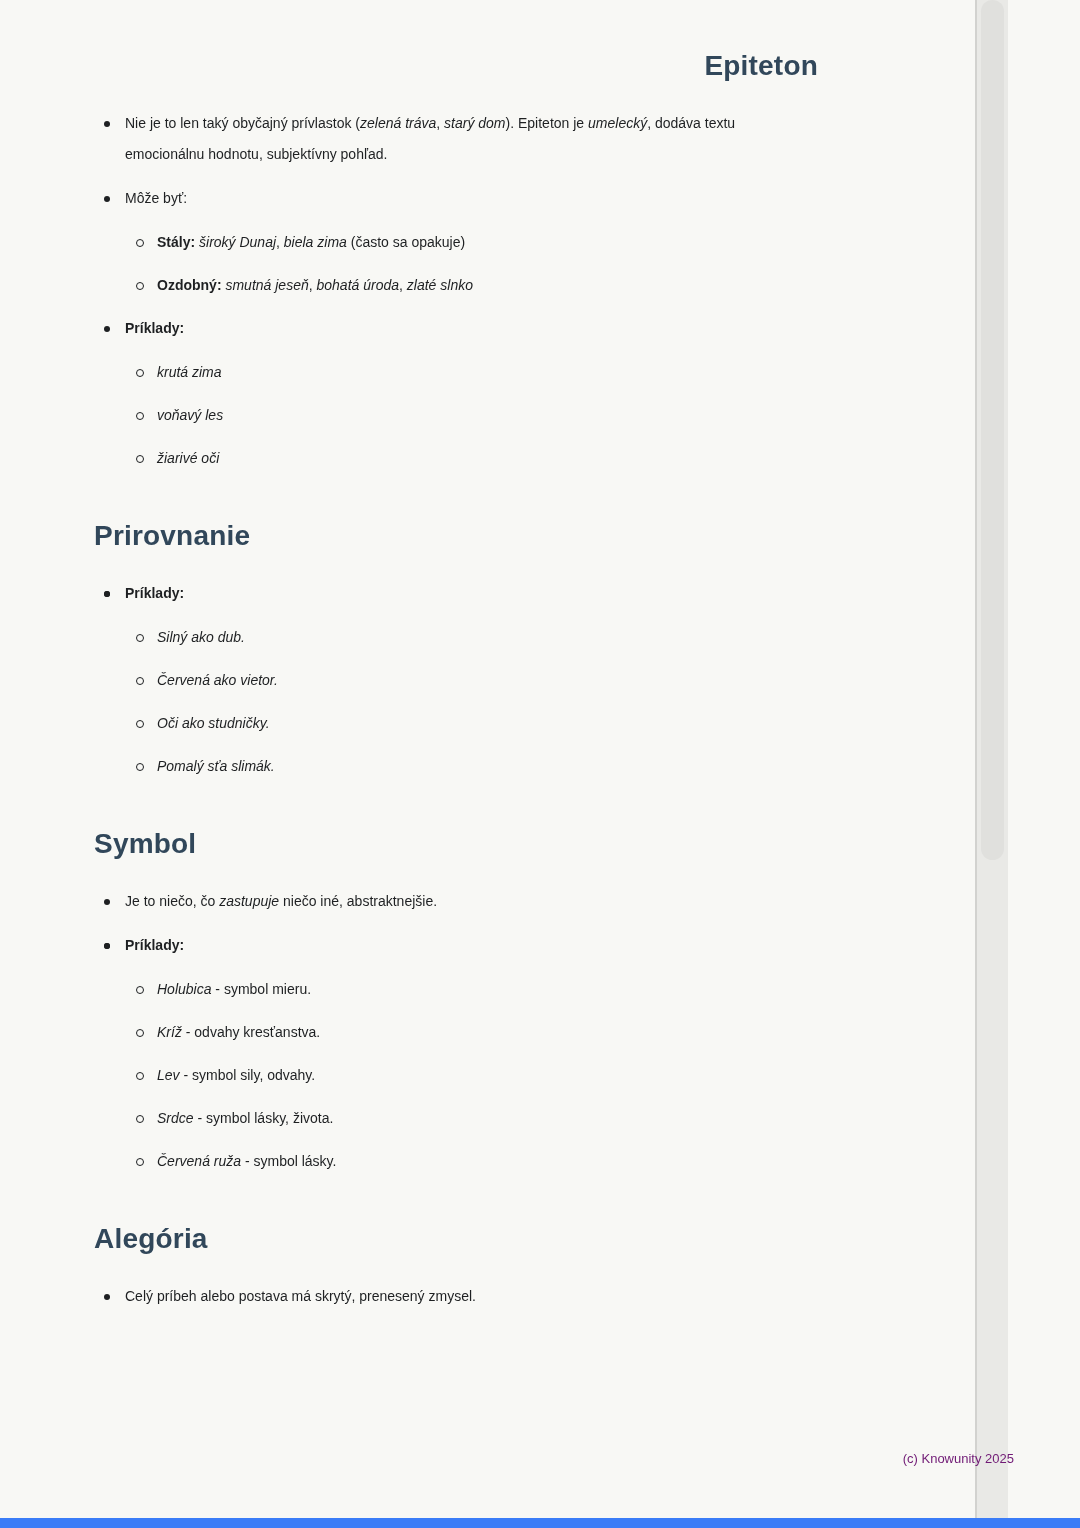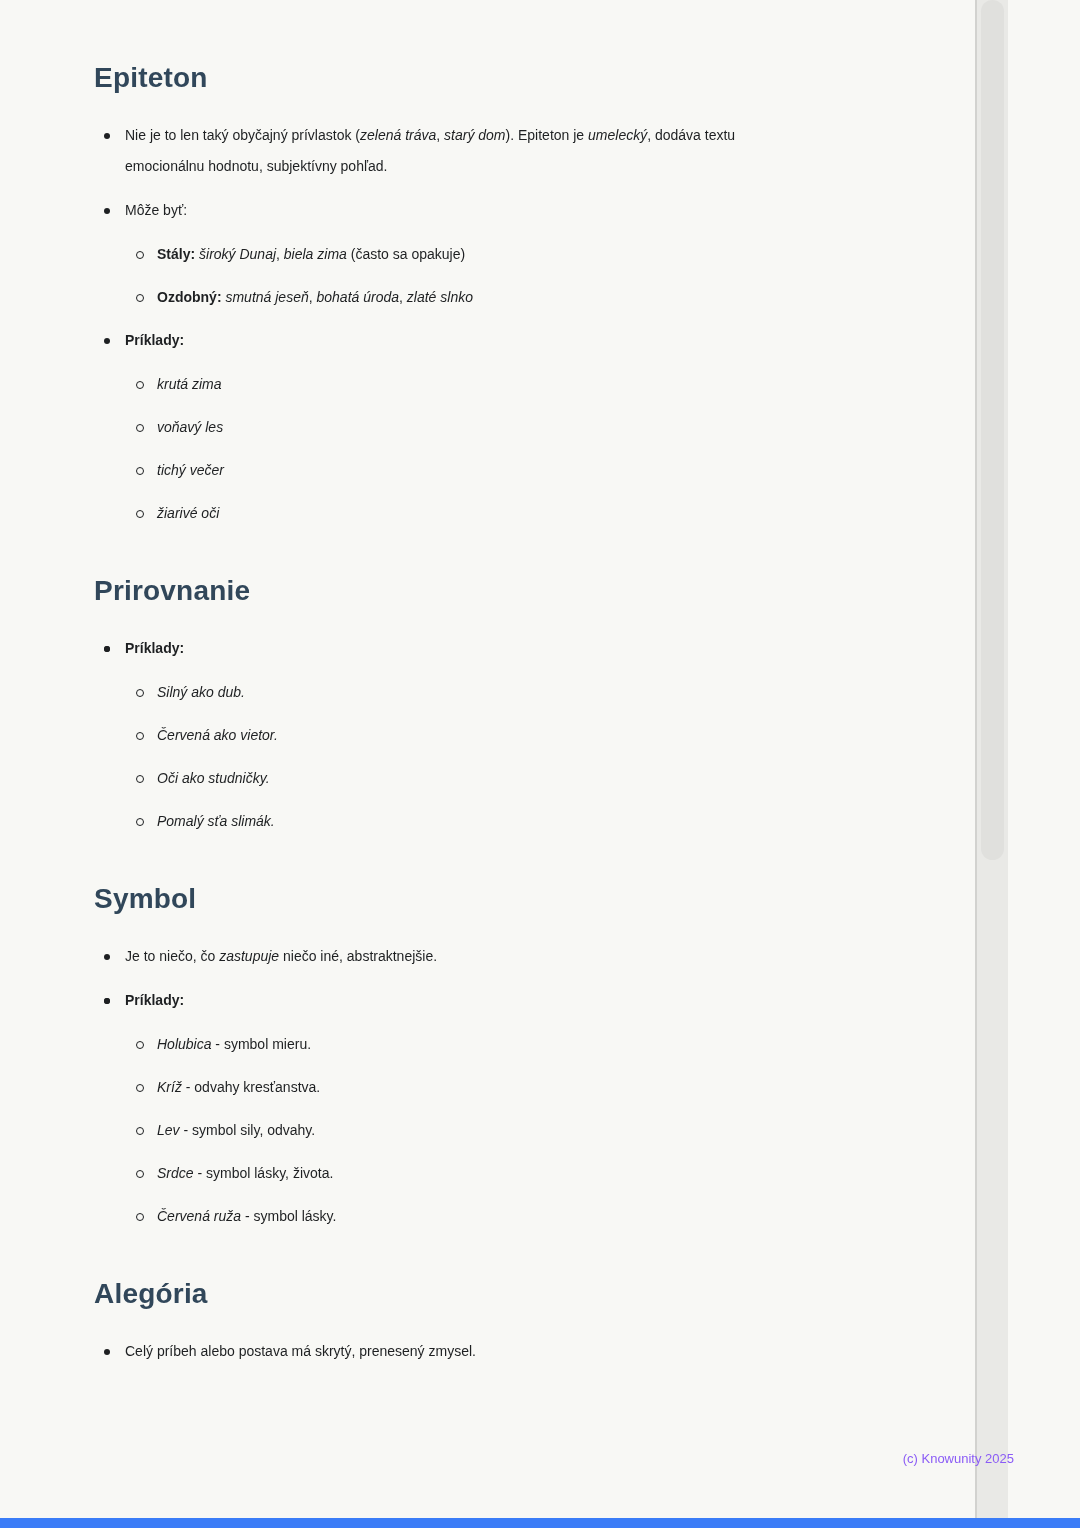--- a/index.html
+++ b/index.html
@@ -17,21 +17,21 @@
     top:50px;
     width:724px;
   }
   .sec-title {
     font-size:28px;
     font-weight:bold;
     color:var(--heading, #31475a);
     margin:46px 0 26px 0;
     letter-spacing:.2px;
   }
-  .sec-title.first { margin-top:12px; }
+  .sec-title.first { margin-top:0;text-align:right; }
   .item {
     position:relative;
     font-size:14px;
     line-height:31px;
     margin-bottom:13px;
     padding-left:31px;
   }
   .item.level-2 { margin-left:32px; margin-bottom:12px; }
   .bullet {
     position:absolute;
@@ -69,21 +69,21 @@
     width:23px;
     height:860px;
     border-radius:12px;
     background:#e0e0dd;
   }
   .footer {
     position:absolute;
     right:66px;
     bottom:62px;
     font-size:13px;
-    color:#8b5cf6;
+    color:#701a75;
     margin-top:44px;
   }
   .bottom-bar {
     position:absolute;
     left:0;
     bottom:0;
     width:1080px;
     height:10px;
     background:var(--accent, #3b7cf7);
   }
@@ -94,21 +94,20 @@
 <div class="page">
   <main class="doc" id="doc">
       <h2 class="sec-title first">Epiteton</h2>
       <div class="item level-1"><span class="bullet disc"></span><span class="runs"><span>Nie je to len taký obyčajný prívlastok (</span><span class="i">zelená tráva</span><span>, </span><span class="i">starý dom</span><span>). Epiteton je </span><span class="i">umelecký</span><span>, dodáva textu emocionálnu hodnotu, subjektívny pohľad.</span></span></div>
       <div class="item level-1"><span class="bullet disc"></span><span class="runs"><span>Môže byť:</span></span></div>
       <div class="item level-2"><span class="bullet circle"></span><span class="runs"><span class="b">Stály:</span><span> </span><span class="i">široký Dunaj</span><span>, </span><span class="i">biela zima</span><span> (často sa opakuje)</span></span></div>
       <div class="item level-2"><span class="bullet circle"></span><span class="runs"><span class="b">Ozdobný:</span><span> </span><span class="i">smutná jeseň</span><span>, </span><span class="i">bohatá úroda</span><span>, </span><span class="i">zlaté slnko</span></span></div>
       <div class="item level-1"><span class="bullet disc"></span><span class="runs"><span class="b">Príklady:</span></span></div>
       <div class="item level-2"><span class="bullet circle"></span><span class="runs"><span class="i">krutá zima</span></span></div>
       <div class="item level-2"><span class="bullet circle"></span><span class="runs"><span class="i">voňavý les</span></span></div>
-      <div class="item level-2"><span class="bullet circle"></span><span class="runs"><span class="i">tichý večer</span></span></div>
       <div class="item level-2"><span class="bullet circle"></span><span class="runs"><span class="i">žiarivé oči</span></span></div>
       <h2 class="sec-title">Prirovnanie</h2>
       <div class="item level-1"><span class="bullet disc"></span></div>
       <div class="item level-1"><span class="bullet disc"></span><span class="runs"><span class="b">Príklady:</span></span></div>
       <div class="item level-2"><span class="bullet circle"></span><span class="runs"><span class="i">Silný ako dub.</span></span></div>
       <div class="item level-2"><span class="bullet circle"></span><span class="runs"><span class="i">Červená ako vietor.</span></span></div>
       <div class="item level-2"><span class="bullet circle"></span><span class="runs"><span class="i">Oči ako studničky.</span></span></div>
       <div class="item level-2"><span class="bullet circle"></span><span class="runs"><span class="i">Pomalý sťa slimák.</span></span></div>
       <h2 class="sec-title">Symbol</h2>
       <div class="item level-1"><span class="bullet disc"></span><span class="runs"><span>Je to niečo, čo </span><span class="i">zastupuje</span><span> niečo iné, abstraktnejšie.</span></span></div>

